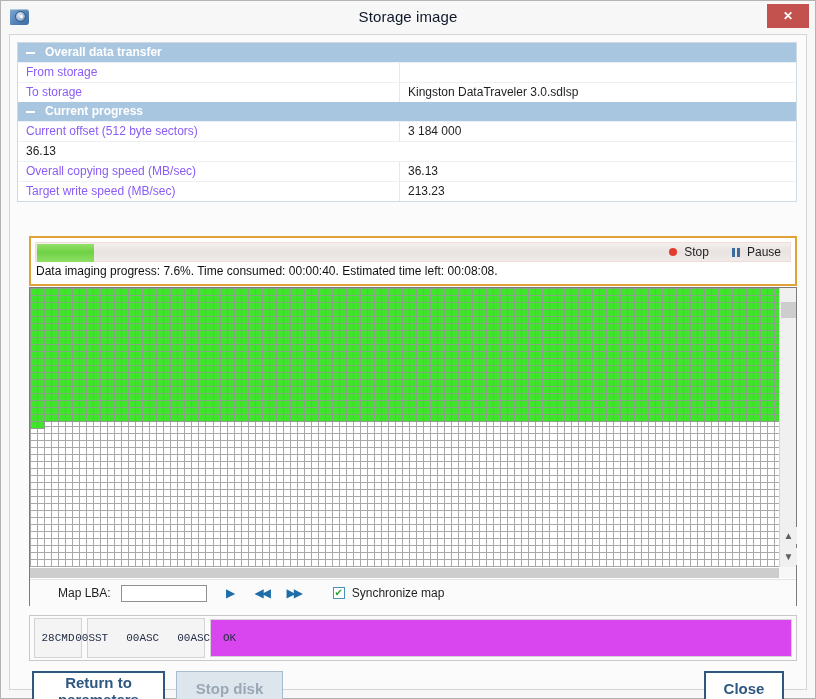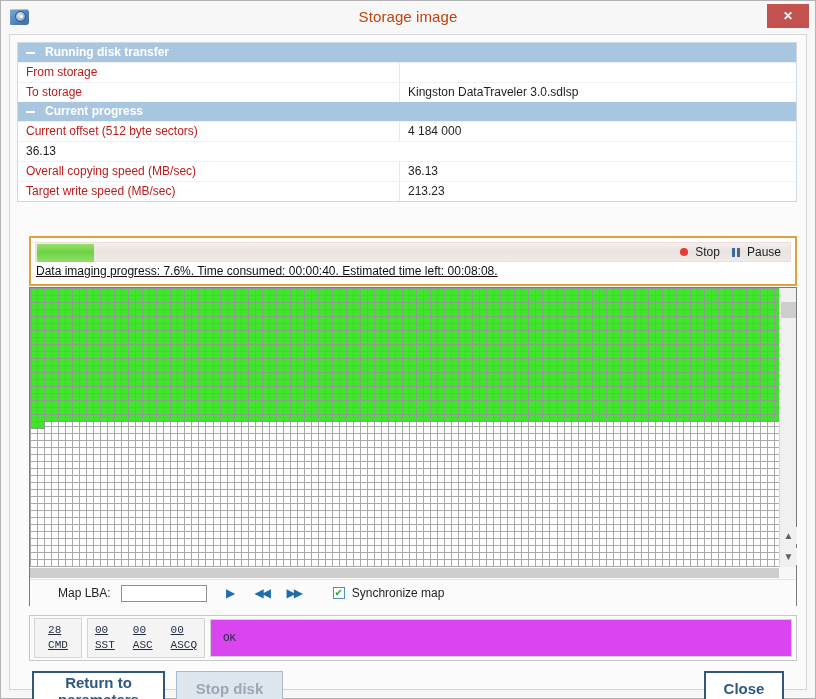--- a/index.html
+++ b/index.html
@@ -63,21 +63,21 @@
     left: 3.5px; top: 3.5px;
     width: 3px; height: 3px;
     border-radius: 50%;
     background: #ffffff;
   }
   #window-title {
     position: absolute;
     left: 0; right: 0;
     text-align: center;
     font-size: 15px;
-    color: #c2410c;
+    color: #0f172a;
     letter-spacing: .1px;
     pointer-events: none;
   }
   #close-button {
     position: absolute;
     right: 6px;
     top: 3px;
     width: 42px;
     height: 24px;
     background: #c3524f;
@@ -137,21 +137,21 @@
     height: 19px;
     line-height: 19px;
     border-top: 1px solid #edf1f5;
     font-size: 12px;
   }
   .row:first-child { border-top: none; }
   .row .label {
     width: 382px;
     padding-left: 8px;
     box-sizing: border-box;
-    color: #b91c1c;
+    color: #8b5cf6;
     border-right: 1px solid #e3e9ef;
     overflow: hidden;
     white-space: nowrap;
   }
   .row .value {
     flex: 1;
     padding-left: 8px;
     box-sizing: border-box;
     color: #1f1f1f;
     overflow: hidden;
@@ -196,21 +196,21 @@
     height: 18px;
     background: linear-gradient(180deg,#95e06a 0%, #6ed145 45%, #8fe066 100%);
   }
   #progress-buttons {
     position: absolute;
     right: 4px;
     top: 0;
     height: 20px;
     display: flex;
     align-items: center;
-    gap: 0px;
+    gap: 11px;
     justify-content: space-between;
   }
   .pbtn {
     display: flex;
     align-items: center;
     height: 20px;
     padding: 0 6px;
     cursor: pointer;
     font-size: 12px;
     color: #1f1f1f;
@@ -232,21 +232,20 @@
     height: 9px;
     background: #3d6b9e;
   }
   #progress-text {
     position: absolute;
     left: 5px;
     top: 26px;
     font-size: 12px;
     color: #111111;
     white-space: nowrap;
-    text-decoration: underline;
   }
 
   
   #map-panel {
     position: absolute;
     left: 19px;
     top: 252px;
     width: 768px;
     height: 319px;
     border: 1px solid #7b7b7b;
@@ -418,24 +417,23 @@
     align-items: center;
     justify-content: center;
     gap: 18px;
     margin-right: 5px;
     font-family: "Liberation Mono", monospace;
     font-size: 11px;
     color: #232e45;
   }
   .stat-sub {
     display: flex;
-    flex-direction: column;
-    align-items: flex-start;
+    flex-direction: row;
+    align-items: flex-end;
     line-height: 15px;
-    text-decoration: underline;
   }
   #stat-cmd  { width: 46px; }
   #stat-sense{ width: 116px; }
   #stat-msg {
     flex: 1;
     height: 38px;
     border: 1px solid #d3d3d3;
     background: #d946ef;
     display: flex;
     align-items: center;
@@ -490,37 +488,37 @@
     <div id="window-title">Storage image</div>
     <button id="close-button">✕</button>
   </div>
 
   <div id="content">
 
     <div id="info-table">
 
       <div class="grp-header">
         <span class="minus"></span>
-        <span>Running disk transfer</span>
+        <span>Overall data transfer</span>
       </div>
       <div class="row">
         <div class="label">From storage</div>
       </div>
       <div class="row">
         <div class="label">To storage</div>
         <div class="value">Kingston DataTraveler 3.0.sdlsp</div>
       </div>
 
       <div class="grp-header">
         <span class="minus"></span>
         <span>Current progress</span>
       </div>
       <div class="row">
         <div class="label">Current offset (512 byte sectors)</div>
-        <div class="value">4 184 000</div>
+        <div class="value">3 184 000</div>
       </div>
       <div class="row">
         <div class="value">36.13</div>
       </div>
       <div class="row">
         <div class="label">Overall copying speed (MB/sec)</div>
         <div class="value">36.13</div>
       </div>
       <div class="row">
         <div class="label">Target write speed (MB/sec)</div>

